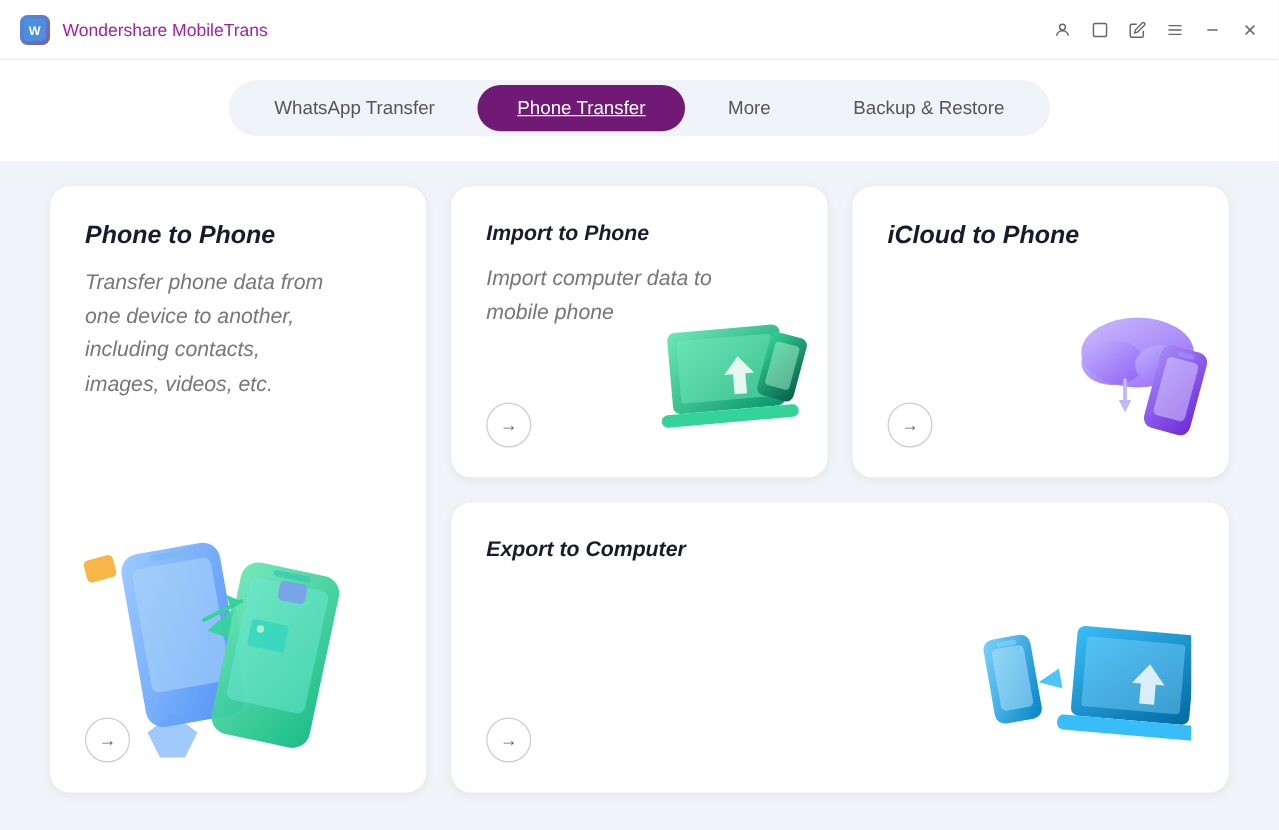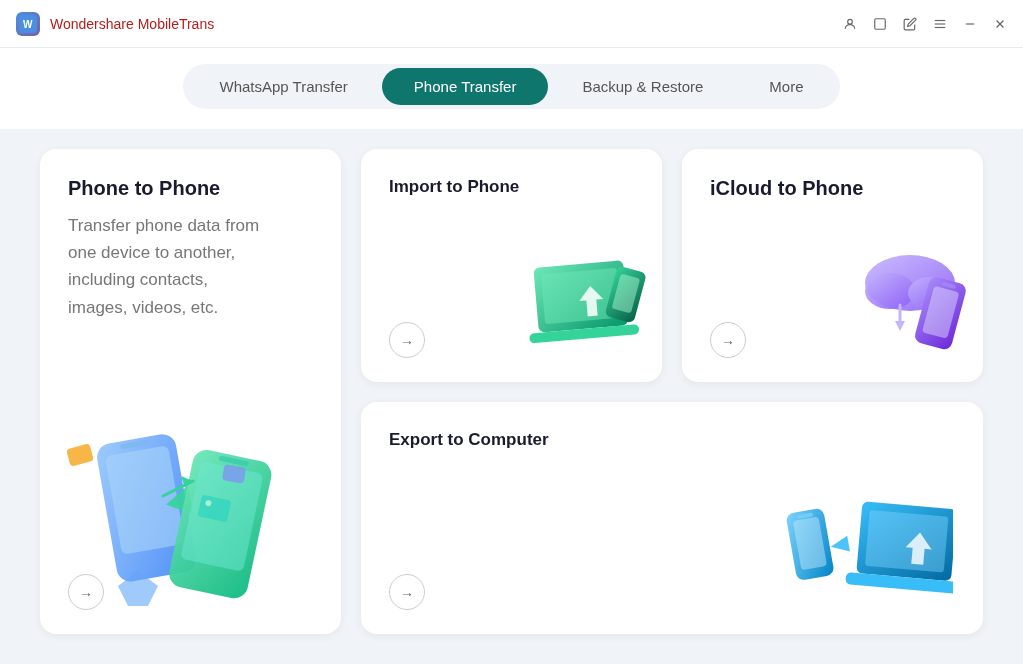--- a/index.html
+++ b/index.html
@@ -40,21 +40,21 @@
       display: flex;
       align-items: center;
       justify-content: center;
       color: white;
       font-size: 12px;
       font-weight: bold;
     }
 
     .app-title {
       font-size: 14px;
-      color: #b91c1c;
+      color: #a21caf;
       font-weight: 500;
     }
 
     .title-bar-right {
       display: flex;
       align-items: center;
       gap: 16px;
     }
 
     .title-bar-icon {
@@ -87,33 +87,35 @@
       border-radius: 50px;
       font-size: 15px;
       font-weight: 500;
       cursor: pointer;
       color: #555;
       transition: all 0.2s;
       white-space: nowrap;
     }
 
     .nav-tab.active {
-      background: #0f766e;
+      background: #701a75;
       color: white;
+      text-decoration: underline;
     }
 
     
     .main-content {
       flex: 1;
       padding: 20px 40px 30px;
       display: grid;
       grid-template-columns: 1fr 1fr 1fr;
       grid-template-rows: auto auto;
       gap: 20px;
       overflow: hidden;
+      font-style: italic;
     }
 
     .card {
       background: #ffffff;
       border-radius: 16px;
       padding: 28px;
       position: relative;
       overflow: hidden;
       box-shadow: 0 2px 8px rgba(0,0,0,0.06);
     }
@@ -245,22 +247,22 @@
           <line x1="6" y1="6" x2="18" y2="18"></line>
       </svg>
     </div>
   </div>
 </div>
 
 <div class="nav-area">
   <div class="nav-tabs">
     <div class="nav-tab">WhatsApp Transfer</div>
     <div class="nav-tab active">Phone Transfer</div>
+    <div class="nav-tab">More</div>
     <div class="nav-tab">Backup &amp; Restore</div>
-    <div class="nav-tab">More</div>
   </div>
 </div>
 
 <div class="main-content">
 
   <div class="card card-large" style="grid-row:1/3; grid-column:1/2;">
     <div class="card-title">Phone to Phone</div>
     <div class="card-desc">Transfer phone data from one device to another, including contacts, images, videos, etc.</div>
 
     <div style="flex:1; position:relative;">
@@ -301,20 +303,21 @@
             <stop offset="100%" stop-color="#10b981"></stop>
           </linearGradient>
         </defs>
       </svg>
     </div>
     <div class="card-arrow">→</div>
   </div>
 
   <div class="card card-small" style="grid-row:1/2; grid-column:2/3; min-height:160px;">
     <div class="card-title" style="font-size:17px;">Import to Phone</div>
+    <div class="card-desc">Import computer data to mobile phone</div>
 
     <div style="position:absolute; right:10px; bottom:20px;">
       <svg width="140" height="120" viewBox="0 0 140 120">
 
         <g transform="translate(10, 10) rotate(-5,70,60)">
           <rect x="15" y="15" width="90" height="65" rx="6" fill="url(#greenLapGrad)"></rect>
           <rect x="22" y="22" width="76" height="50" rx="3" fill="#6ee7b7" opacity="0.5"></rect>
           <rect x="5" y="80" width="110" height="10" rx="5" fill="#34d399"></rect>
 
           <polygon points="58,52 70,38 82,52 75,52 75,68 65,68 65,52" fill="#fff" opacity="0.85"></polygon>

